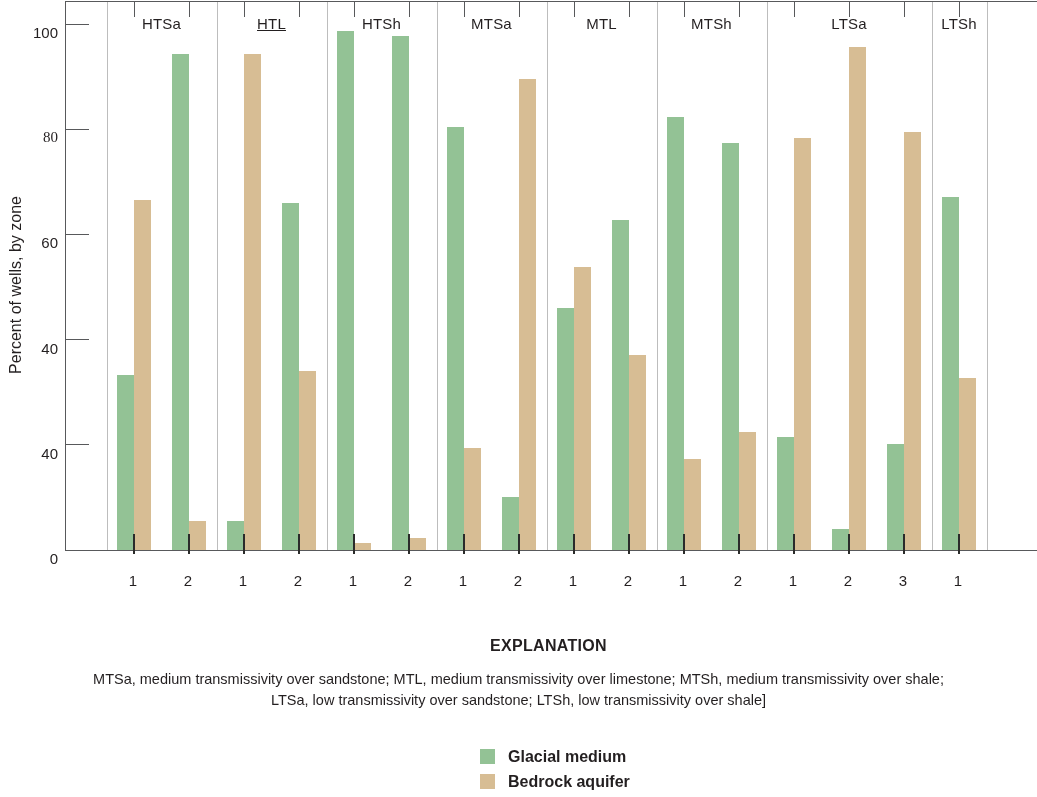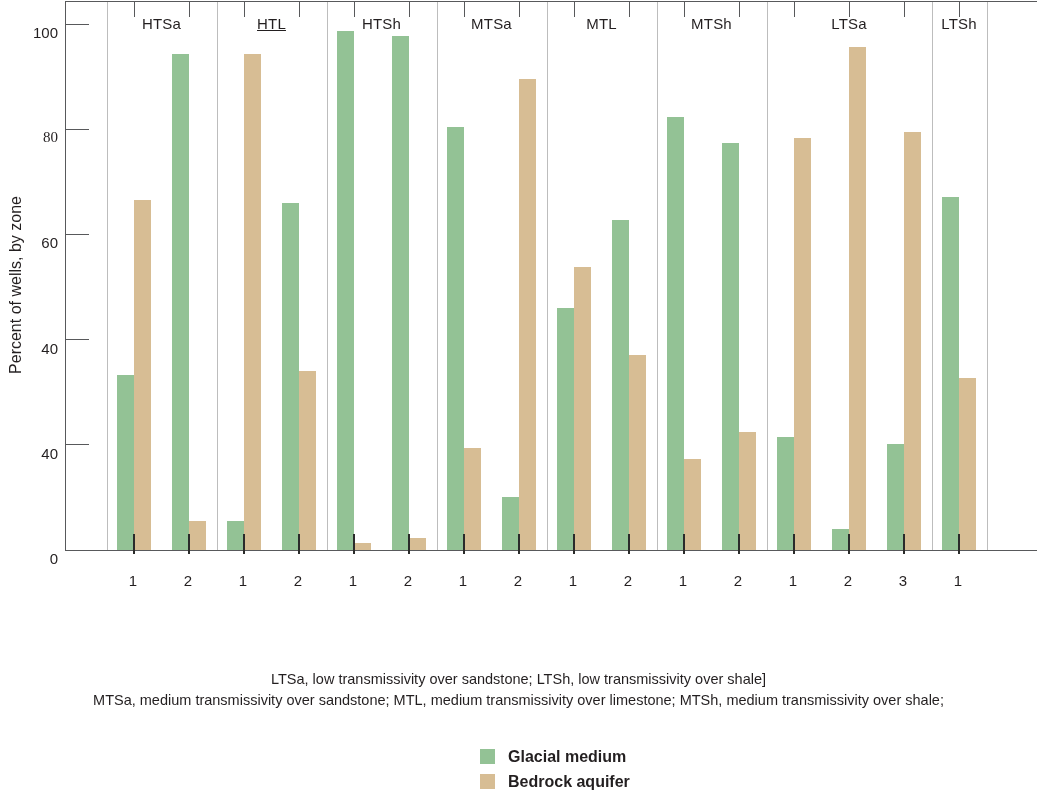--- a/index.html
+++ b/index.html
@@ -152,23 +152,24 @@
       <div class="seclabel" style="left: 558px;">1</div>
       <div class="seclabel" style="left: 613px;">2</div>
       <div class="seclabel" style="left: 668px;">1</div>
       <div class="seclabel" style="left: 723px;">2</div>
       <div class="seclabel" style="left: 778px;">1</div>
       <div class="seclabel" style="left: 833px;">2</div>
       <div class="seclabel" style="left: 888px;">3</div>
       <div class="seclabel" style="left: 943px;">1</div>
     </div>
   <div class="ytitle">Percent of wells, by zone</div>
+  <div class="expl-head">EXPLANATION</div>
   <div class="expl-lines">
+    <div>MTSa, medium transmissivity over sandstone; MTL, medium transmissivity over limestone; MTSh, medium transmissivity over shale;</div>
     <div>LTSa, low transmissivity over sandstone; LTSh, low transmissivity over shale]</div>
-    <div>MTSa, medium transmissivity over sandstone; MTL, medium transmissivity over limestone; MTSh, medium transmissivity over shale;</div>
   </div>
   <div class="legend">
     <div class="legend-row">
       <div class="swatch" id="sw0" style="background: rgb(147, 194, 149);"></div>
       <div class="legend-label">Glacial medium</div>
     </div>
     <div class="legend-row">
       <div class="swatch" id="sw1" style="background: rgb(215, 189, 148);"></div>
       <div class="legend-label">Bedrock aquifer</div>
     </div>

